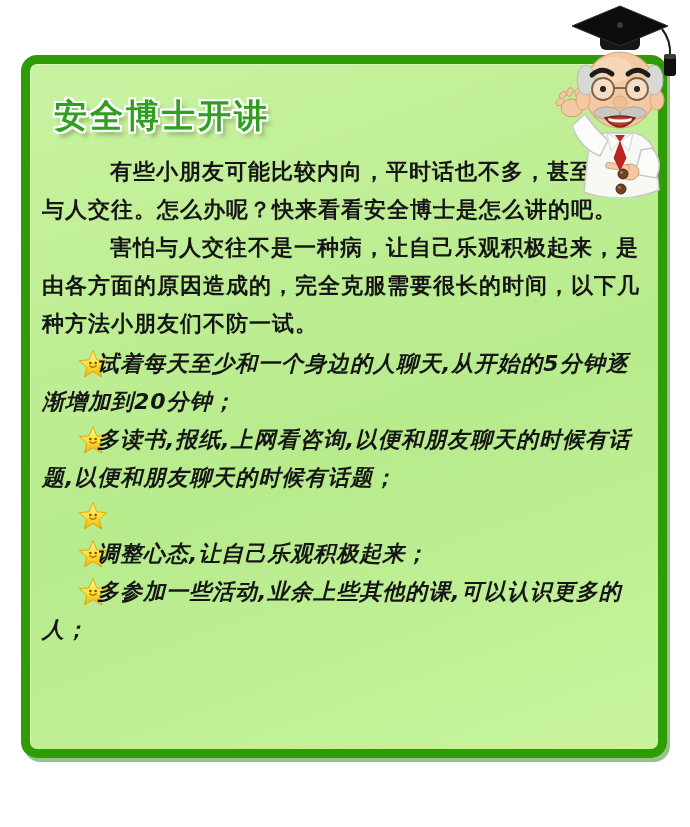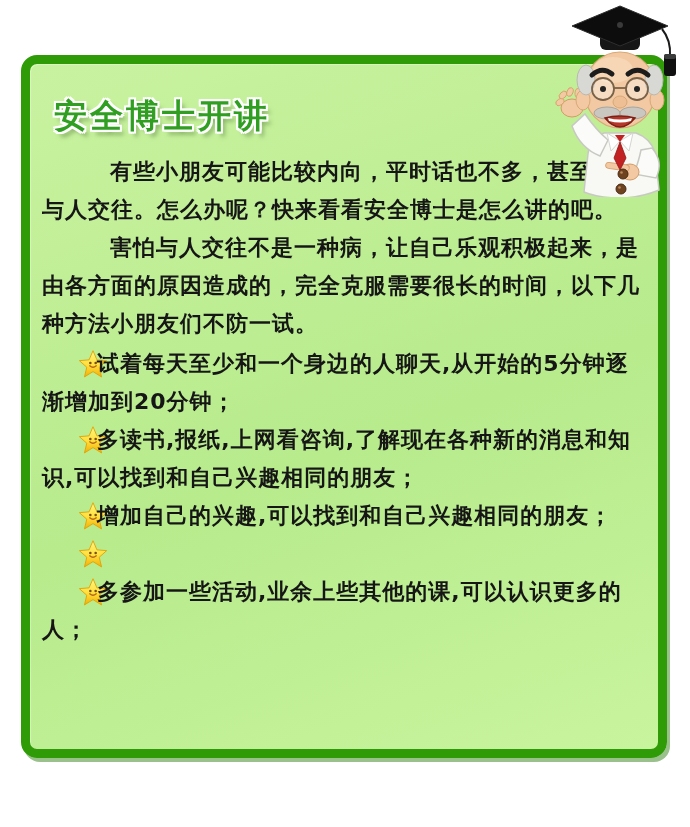--- a/index.html
+++ b/index.html
@@ -40,21 +40,21 @@
   }
   .body-text {
     font-size:22px;
     font-weight:bold;
     line-height:38px;
     letter-spacing:1px;
     color:#161616;
   }
   .para { text-indent:68px; }
   .tips { margin-top:2px; }
-  .tip { text-indent:18px; }
+  .tip { text-indent:18px;font-style:italic; }
   .star {
     display:inline-block;
     width:30px; height:30px;
     margin-right:7px;
     vertical-align:-8px;
   }
   .mascot {
     position:absolute;
     left:550px; top:2px;
     width:140px; height:195px;
@@ -102,44 +102,44 @@
 
 
       <div class="tip">
         <span class="star">
           <svg viewBox="0 0 26 26" width="30" height="30">
             <polygon points="13,1.5 16.4,9.4 24.8,10.1 18.4,15.8 20.4,24.2 13,19.6 5.6,24.2 7.6,15.8 1.2,10.1 9.6,9.4" fill="url(#starGrad)" stroke="#e2a206" stroke-width="0.8" stroke-linejoin="round"></polygon>
             <circle cx="10.7" cy="12.1" r="1.1" fill="#7a4d10"></circle>
             <circle cx="15.3" cy="12.1" r="1.1" fill="#7a4d10"></circle>
             <path d="M10.2,14.6 Q13,17.2 15.8,14.6" fill="none" stroke="#b5651d" stroke-width="1.2" stroke-linecap="round"></path>
           </svg>
-        </span><span>多读书,报纸,上网看咨询,了解现在各种新的消息和知识,可以找到和自己兴趣相同的朋友；</span>
-      </div>
-
-      <div class="tip">
-        <span class="star">
-          <svg viewBox="0 0 26 26" width="30" height="30">
-            <polygon points="13,1.5 16.4,9.4 24.8,10.1 18.4,15.8 20.4,24.2 13,19.6 5.6,24.2 7.6,15.8 1.2,10.1 9.6,9.4" fill="url(#starGrad)" stroke="#e2a206" stroke-width="0.8" stroke-linejoin="round"></polygon>
-            <circle cx="10.7" cy="12.1" r="1.1" fill="#7a4d10"></circle>
-            <circle cx="15.3" cy="12.1" r="1.1" fill="#7a4d10"></circle>
-            <path d="M10.2,14.6 Q13,17.2 15.8,14.6" fill="none" stroke="#b5651d" stroke-width="1.2" stroke-linecap="round"></path>
-          </svg>
-        </span><span>增加自己的兴趣,可以找到和自己兴趣相同的朋友；</span>
-      </div>
-
+        </span><span>多读书,报纸,上网看咨询,以便和朋友聊天的时候有话题,以便和朋友聊天的时候有话题；</span>
+      </div>
 
       <div class="tip">
         <span class="star">
           <svg viewBox="0 0 26 26" width="30" height="30">
             <polygon points="13,1.5 16.4,9.4 24.8,10.1 18.4,15.8 20.4,24.2 13,19.6 5.6,24.2 7.6,15.8 1.2,10.1 9.6,9.4" fill="url(#starGrad)" stroke="#e2a206" stroke-width="0.8" stroke-linejoin="round"></polygon>
             <circle cx="10.7" cy="12.1" r="1.1" fill="#7a4d10"></circle>
             <circle cx="15.3" cy="12.1" r="1.1" fill="#7a4d10"></circle>
             <path d="M10.2,14.6 Q13,17.2 15.8,14.6" fill="none" stroke="#b5651d" stroke-width="1.2" stroke-linecap="round"></path>
           </svg>
         </span>
+      </div>
+
+
+      <div class="tip">
+        <span class="star">
+          <svg viewBox="0 0 26 26" width="30" height="30">
+            <polygon points="13,1.5 16.4,9.4 24.8,10.1 18.4,15.8 20.4,24.2 13,19.6 5.6,24.2 7.6,15.8 1.2,10.1 9.6,9.4" fill="url(#starGrad)" stroke="#e2a206" stroke-width="0.8" stroke-linejoin="round"></polygon>
+            <circle cx="10.7" cy="12.1" r="1.1" fill="#7a4d10"></circle>
+            <circle cx="15.3" cy="12.1" r="1.1" fill="#7a4d10"></circle>
+            <path d="M10.2,14.6 Q13,17.2 15.8,14.6" fill="none" stroke="#b5651d" stroke-width="1.2" stroke-linecap="round"></path>
+          </svg>
+        </span><span>调整心态,让自己乐观积极起来；</span>
       </div>
 
       <div class="tip">
         <span class="star">
           <svg viewBox="0 0 26 26" width="30" height="30">
             <polygon points="13,1.5 16.4,9.4 24.8,10.1 18.4,15.8 20.4,24.2 13,19.6 5.6,24.2 7.6,15.8 1.2,10.1 9.6,9.4" fill="url(#starGrad)" stroke="#e2a206" stroke-width="0.8" stroke-linejoin="round"></polygon>
             <circle cx="10.7" cy="12.1" r="1.1" fill="#7a4d10"></circle>
             <circle cx="15.3" cy="12.1" r="1.1" fill="#7a4d10"></circle>
             <path d="M10.2,14.6 Q13,17.2 15.8,14.6" fill="none" stroke="#b5651d" stroke-width="1.2" stroke-linecap="round"></path>
           </svg>

